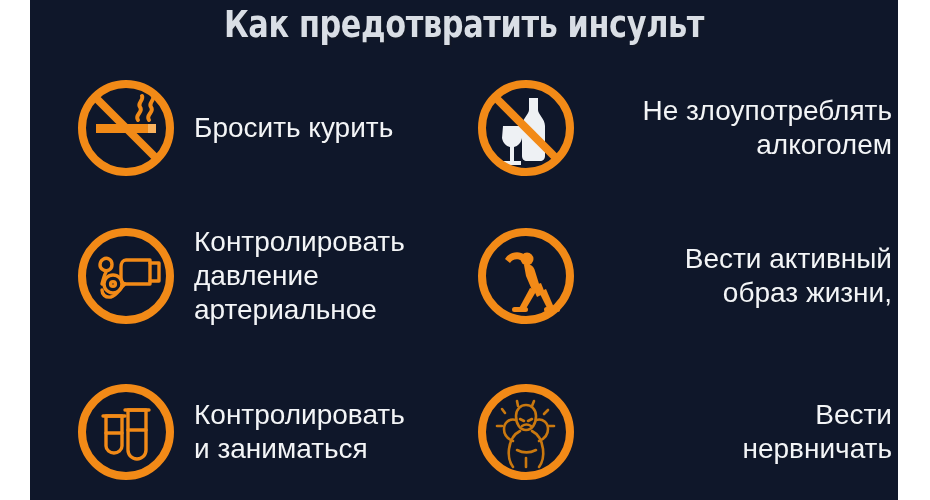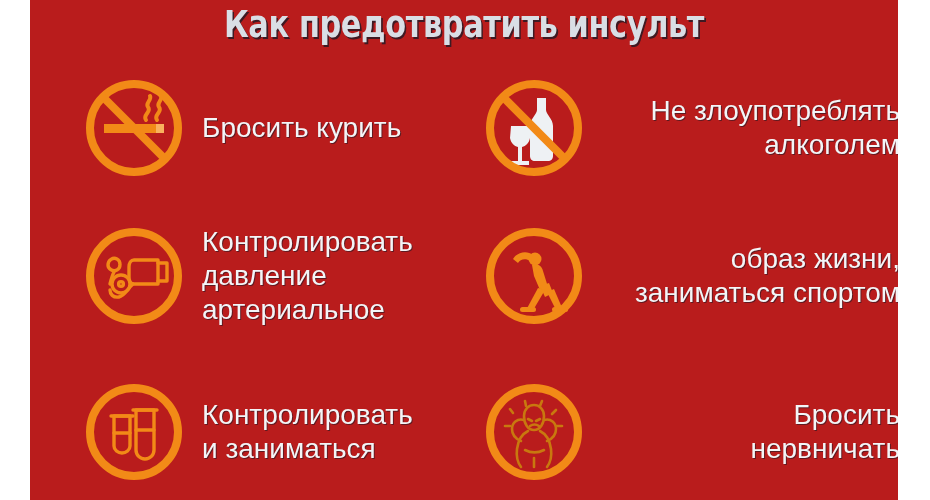--- a/index.html
+++ b/index.html
@@ -13,21 +13,21 @@
     overflow: hidden;
     font-family: "Liberation Sans", "DejaVu Sans", sans-serif;
   }
 
   #infographic {
     position: absolute;
     left: 30px;
     top: 0px;
     width: 868px;
     height: 500px;
-    background: #b91c1c;
+    background: #0f172a;
     overflow: hidden;
   }
 
   
   #title {
     position: absolute;
     left: 0;
     top: 2px;
     width: 868px;
     text-align: center;
@@ -39,21 +39,21 @@
     color: #d9dee5;
     transform: scaleX(0.80);
     transform-origin: 50% 0;
     text-shadow: 2px 2px 0 rgba(20,26,38,0.75);
     white-space: nowrap;
   }
 
   
   #tips {
     position: absolute;
-    left: 12px;
+    left: 4px;
     top: 58px;
     width: 868px;
     height: 442px;
   }
 
   .tip {
     position: absolute;
     display: flex;
     align-items: center;
     height: 140px;
@@ -168,22 +168,22 @@
             <path d="M58 66 l7 2 l-13 22 h-7 z"></path>
 
             <path d="M67 70 l7 -3 l9 21 h-7 z"></path>
 
             <rect x="40" y="85" width="16" height="5" rx="2.5"></rect>
             <rect x="72" y="85" width="16" height="5" rx="2.5"></rect>
           </g>
         </svg>
       </div>
       <div class="tip-text">
+        <span class="ln">Вести активный</span>
         <span class="ln">образ жизни,</span>
-        <span class="ln">заниматься спортом</span>
       </div>
     </div>
 
     <div class="tip col-left row-3">
       <div class="tip-icon">
         <svg viewBox="0 0 108 108">
           <circle cx="54" cy="54" r="44" fill="none" stroke="#f28a17" stroke-width="8"></circle>
           <g fill="none" stroke="#f28a17" stroke-width="3.4" stroke-linejoin="round" stroke-linecap="round">
 
             <path d="M34 38 h16 v30 c0 4 -4 7 -8 7 c-4 0 -8 -3 -8 -7 z"></path>
@@ -225,19 +225,19 @@
             <path d="M64 42 c7 -2 12 3 12 9 c0 6 -4 10 -9 12"></path>
 
             <path d="M48 53 c-6 3 -10 10 -11 18 c-1 8 1 14 4 18"></path>
             <path d="M60 53 c6 3 10 10 11 18 c1 8 -1 14 -4 18"></path>
             <path d="M45 72 c6 3 13 3 19 0"></path>
             <path d="M54 80 v9"></path>
           </g>
         </svg>
       </div>
       <div class="tip-text">
-        <span class="ln">Бросить</span>
+        <span class="ln">Вести</span>
         <span class="ln">нервничать</span>
       </div>
     </div>
 
   </div>
 </div>
 
 </body></html>

